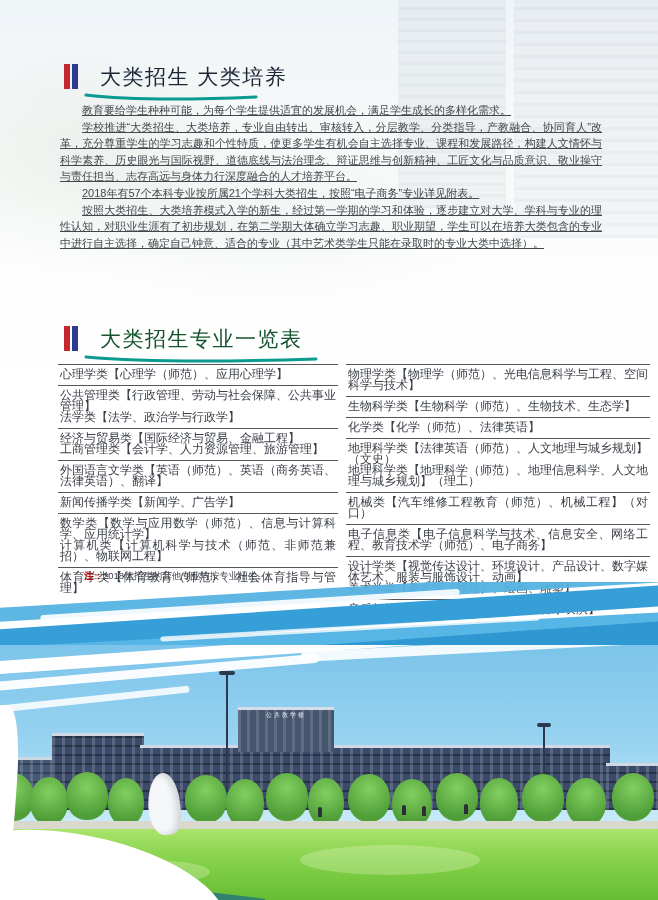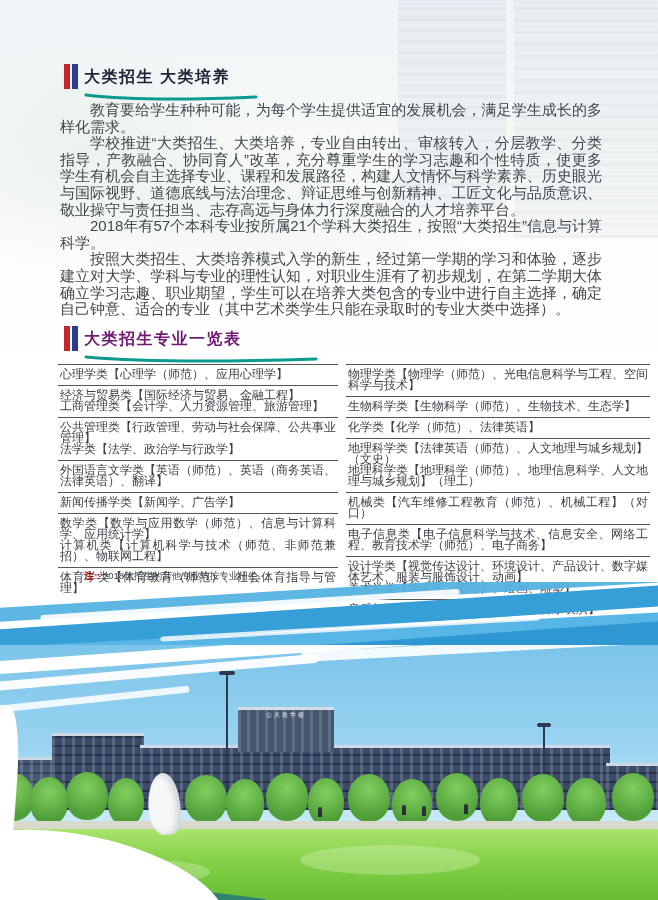--- a/index.html
+++ b/index.html
@@ -24,25 +24,25 @@
   .bg-b2{left:514px;top:0;width:144px;height:238px;
     background:
       repeating-linear-gradient(0deg, rgba(120,140,165,.33) 0 3px, rgba(255,255,255,0) 3px 12px),
       rgba(172,184,200,.5);}
   .bg-wash{position:absolute;left:0;top:0;width:658px;height:660px;pointer-events:none;
     background:linear-gradient(180deg, rgba(255,255,255,.45) 0%, rgba(255,255,255,.55) 30%,
       rgba(255,255,255,.8) 55%, #ffffff 72%);}
   
   .sec-header{position:absolute;display:flex;align-items:flex-start;}
   .bar{width:6px;height:25px;margin-right:2px;}
-  .sec-title{font-size:16px;font-weight:bold;letter-spacing:1.5px;line-height:25px;margin-left:4px;}
+  .sec-title{font-size:21px;font-weight:normal;letter-spacing:1.5px;line-height:25px;margin-left:20px;}
   .swoosh{position:absolute;}
   
   .paras{position:absolute;left:60px;top:102px;width:542px;
-    font-size:15px;line-height:16.6px;text-align:justify;}
+    font-size:11px;line-height:16.6px;text-align:justify;text-decoration:underline;}
   .paras p{margin:0;text-indent:2em;}
   
   .majors-table{position:absolute;left:58px;top:364px;width:592px;display:flex;
     font-size:12px;line-height:11px;justify-content:flex-end;}
   .mt-col{border-top:1px solid #565656;}
   .mt-left{width:280px;margin-right:8px;}
   .mt-right{width:304px;}
   .mt-group{border-bottom:1px solid #565656;padding:4px 2px 5px;}
   .mt-col .mt-group:last-child{border-bottom:none;}
   .mt-line{text-align:justify;}
@@ -117,45 +117,45 @@
     <div class="bar" style="background:#2d3a92;"></div>
     <div class="sec-title" style="color:#1c2436;">大类招生 大类培养</div>
   </div>
   <svg class="swoosh" style="left:84px;top:91px;" width="175" height="12" viewBox="0 0 175 12">
     <path d="M2 4 Q 60 11 172 6" stroke="#0a9a8f" stroke-width="3" fill="none" stroke-linecap="round"></path>
   </svg>
 
   <div class="paras" style="color:#41474d;">
     <p>教育要给学生种种可能，为每个学生提供适宜的发展机会，满足学生成长的多样化需求。</p>
     <p>学校推进“大类招生、大类培养，专业自由转出、审核转入，分层教学、分类指导，产教融合、协同育人”改革，充分尊重学生的学习志趣和个性特质，使更多学生有机会自主选择专业、课程和发展路径，构建人文情怀与科学素养、历史眼光与国际视野、道德底线与法治理念、辩证思维与创新精神、工匠文化与品质意识、敬业操守与责任担当、志存高远与身体力行深度融合的人才培养平台。</p>
-    <p>2018年有57个本科专业按所属21个学科大类招生，按照“大类招生”信息与计算科学。</p>
+    <p>2018年有57个本科专业按所属21个学科大类招生，按照“电子商务”专业详见附表。</p>
     <p>按照大类招生、大类培养模式入学的新生，经过第一学期的学习和体验，逐步建立对大学、学科与专业的理性认知，对职业生涯有了初步规划，在第二学期大体确立学习志趣、职业期望，学生可以在培养大类包含的专业中进行自主选择，确定自己钟意、适合的专业（其中艺术类学生只能在录取时的专业大类中选择）。</p>
   </div>
 
   <div class="sec-header" style="left:64px;top:326px;">
     <div class="bar" style="background:#c4272e;"></div>
     <div class="bar" style="background:#2d3a92;"></div>
-    <div class="sec-title" style="color:#701a75;">大类招生专业一览表</div>
+    <div class="sec-title" style="color:#14532d;">大类招生专业一览表</div>
   </div>
   <svg class="swoosh" style="left:84px;top:353px;" width="235" height="12" viewBox="0 0 235 12">
     <path d="M2 4 Q 80 11 232 6" stroke="#0a9a8f" stroke-width="3" fill="none" stroke-linecap="round"></path>
   </svg>
 
   <div class="majors-table" style="color:#3a3f46;">
     <div class="mt-col mt-left">
       <div class="mt-group">
         <div class="mt-line">心理学类【心理学（师范）、应用心理学】</div>
       </div>
       <div class="mt-group">
+        <div class="mt-line">公共管理类【行政管理、劳动与社会保障、公共事业管理】</div>
+        <div class="mt-line">法学类【法学、政治学与行政学】</div>
+      </div>
+      <div class="mt-group">
         <div class="mt-line">经济与贸易类【国际经济与贸易、金融工程】</div>
         <div class="mt-line">工商管理类【会计学、人力资源管理、旅游管理】</div>
-      </div>
-      <div class="mt-group">
-        <div class="mt-line">公共管理类【行政管理、劳动与社会保障、公共事业管理】</div>
-        <div class="mt-line">法学类【法学、政治学与行政学】</div>
       </div>
       <div class="mt-group">
         <div class="mt-line">外国语言文学类【英语（师范）、英语（商务英语、法律英语）、翻译】</div>
       </div>
       <div class="mt-group">
         <div class="mt-line">新闻传播学类【新闻学、广告学】</div>
       </div>
       <div class="mt-group">
         <div class="mt-line">数学类【数学与应用数学（师范）、信息与计算科学、应用统计学】</div>
         <div class="mt-line">计算机类【计算机科学与技术（师范、非师范兼招）、物联网工程】</div>

